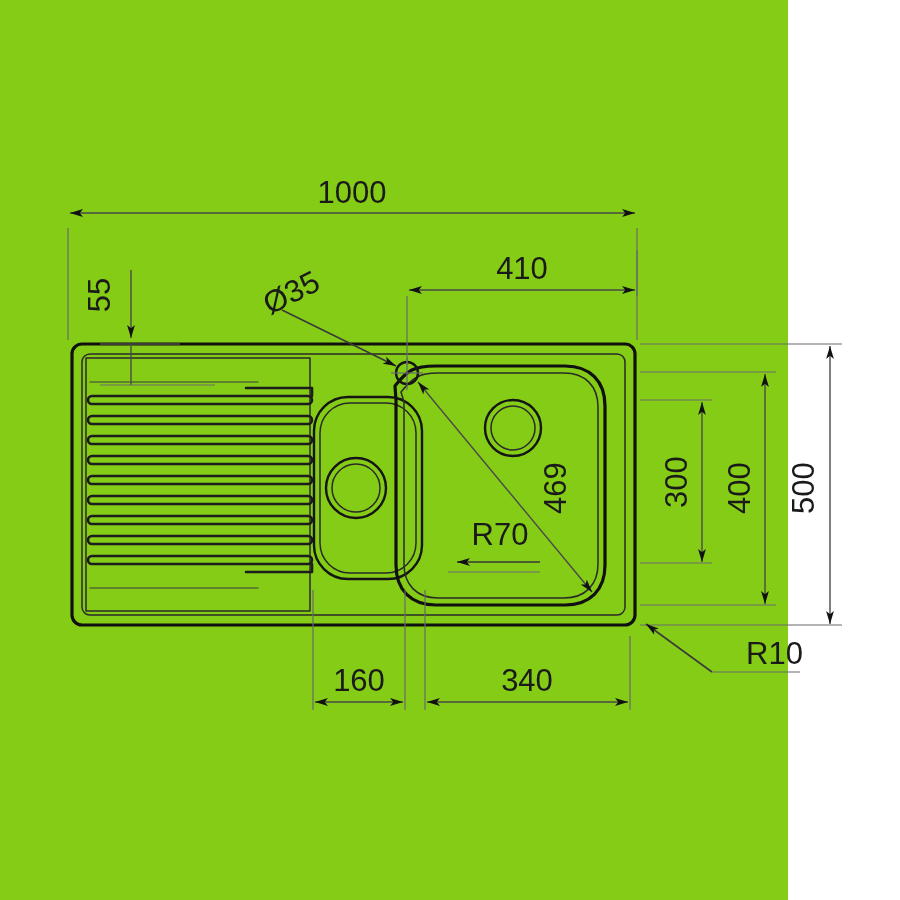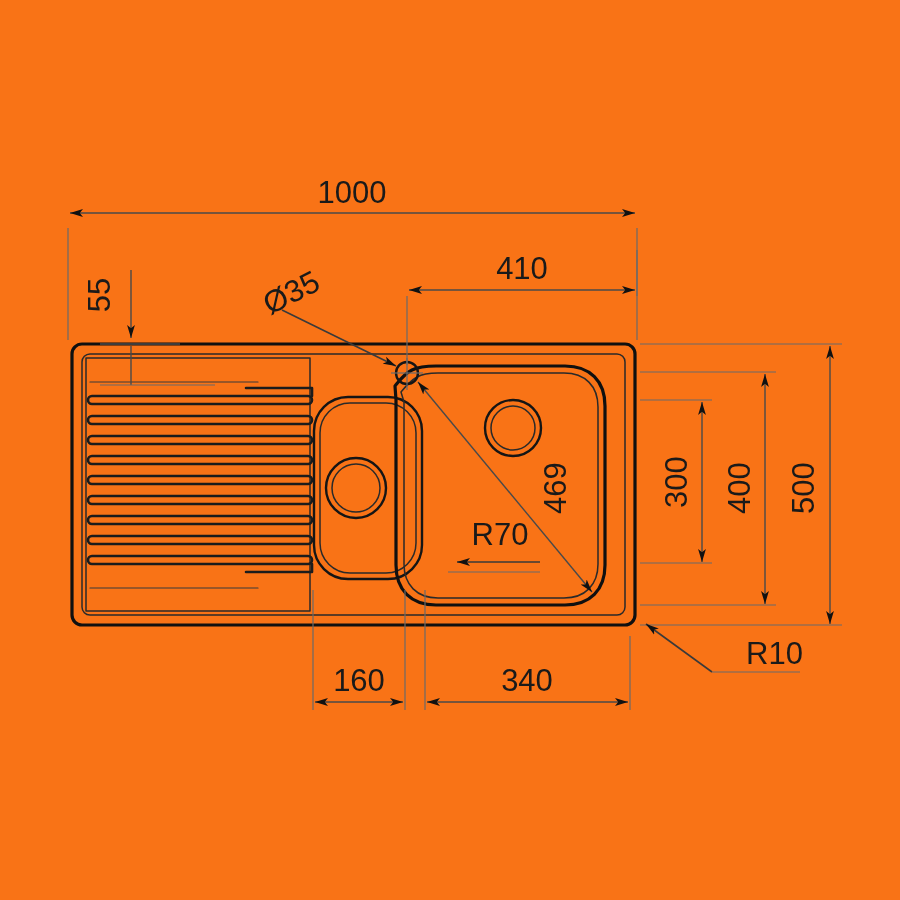--- a/index.html
+++ b/index.html
@@ -8,23 +8,23 @@
     background: #ffffff;
   }
   body {
     width: 900px;
     height: 900px;
     font-family: "Liberation Sans", sans-serif;
     overflow: hidden;
   }
   #stage {
     position: relative;
-    width: 900px;
+    width: 788px;
     height: 900px;
-    background: #f97316;
+    background: #84cc16;
   }
   svg#drawing {
     position: absolute;
     left: 0;
     top: 0;
     width: 900px;
     height: 900px;
     display: block;
   }
   .dim-text-lg {

